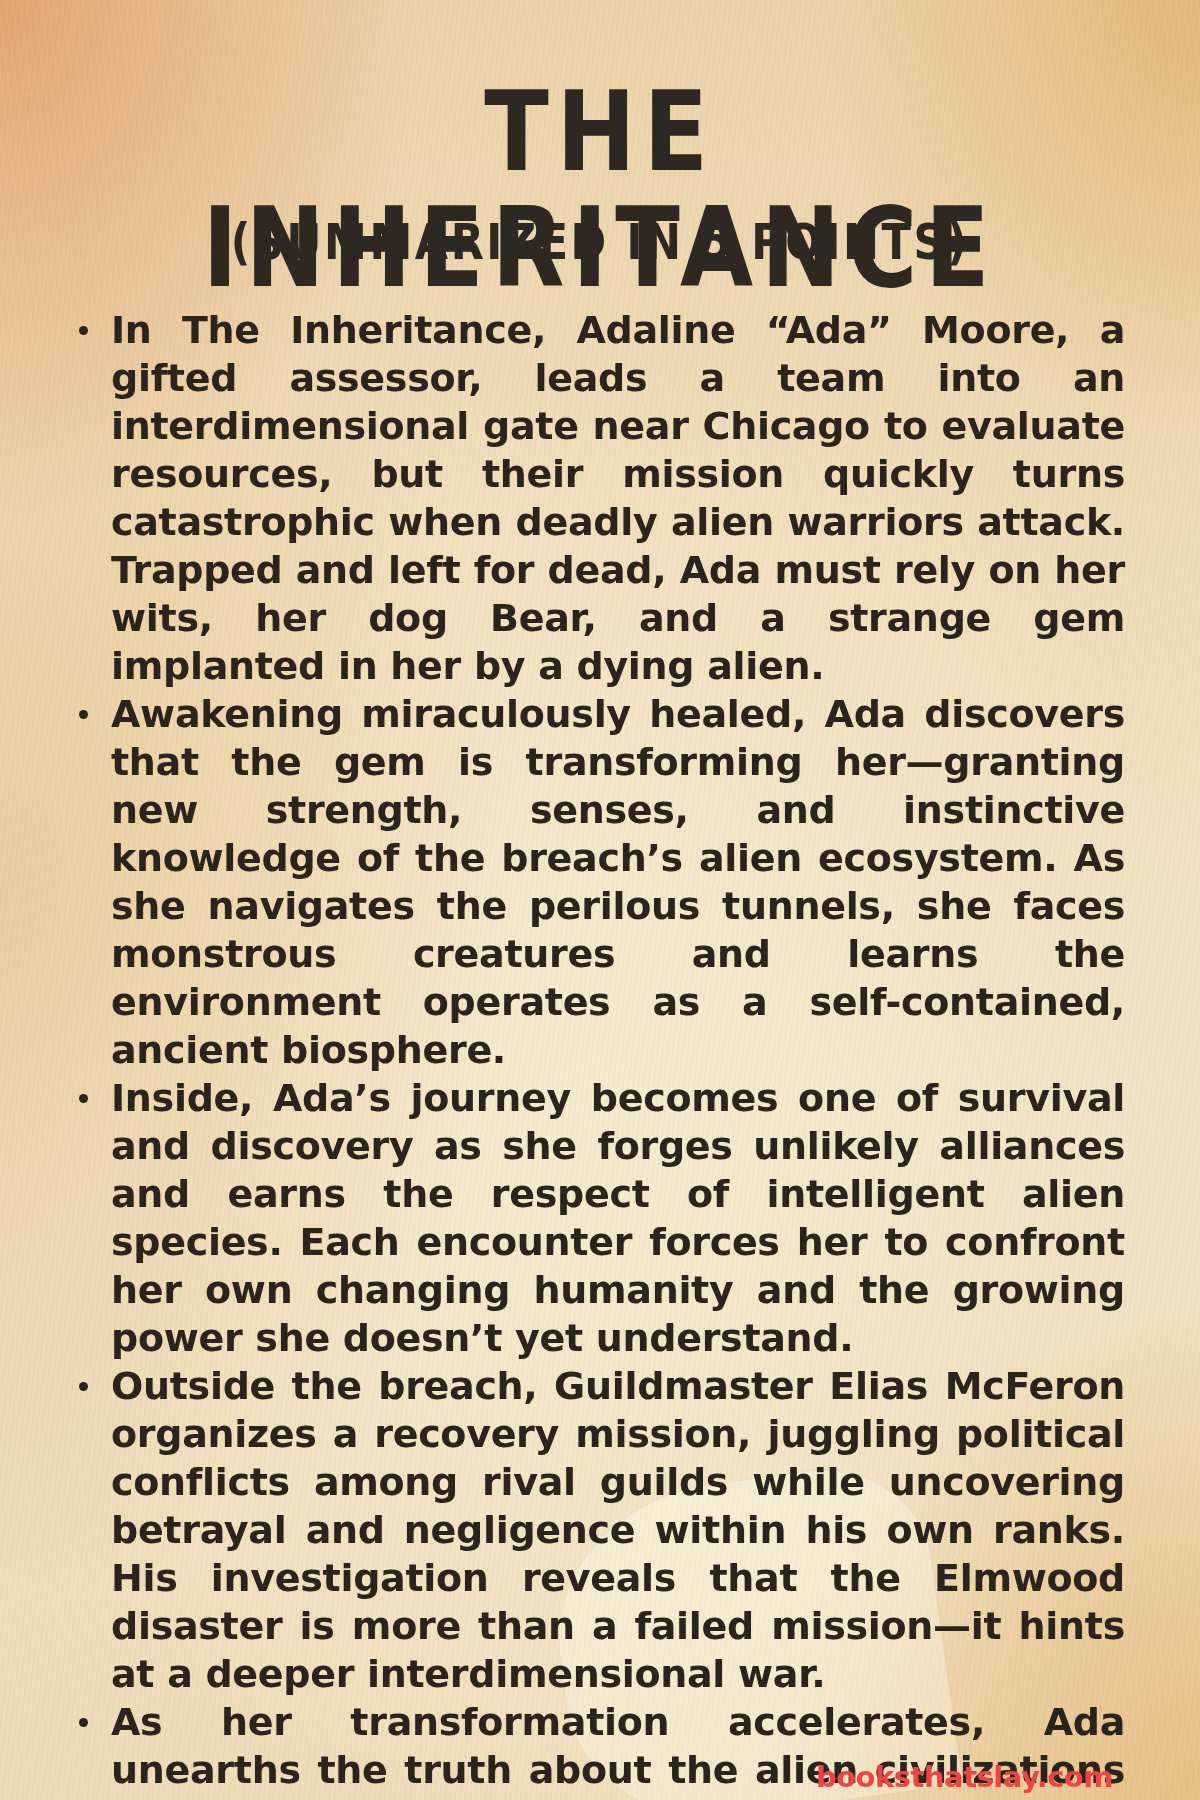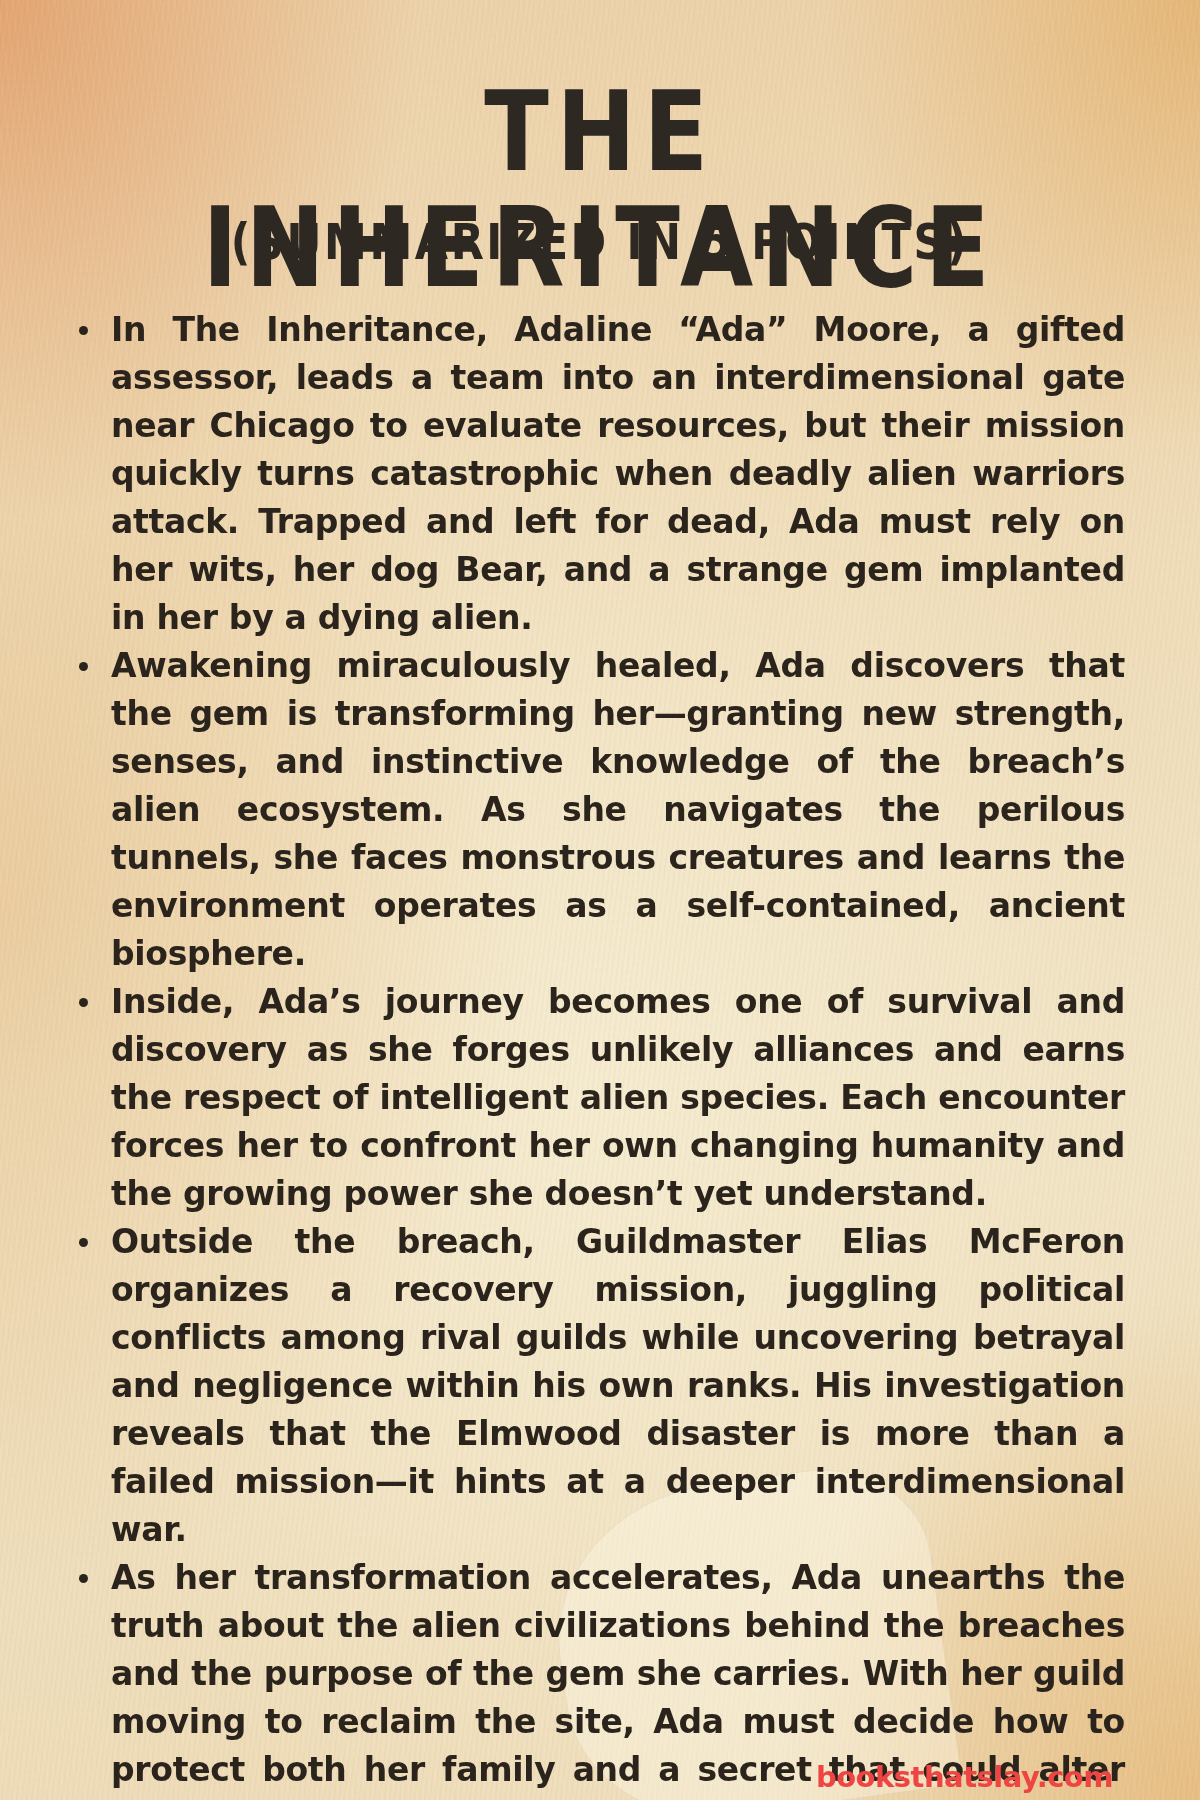--- a/index.html
+++ b/index.html
@@ -52,21 +52,21 @@
   }
   .points {
     position: absolute; left: 75px; top: 306px; width: 1050px;
     margin: 0; padding: 0; list-style: none;
   }
   .point {
     position: relative;
     padding-left: 36px;
     font-family: "DejaVu Sans", sans-serif;
     font-weight: bold;
-    font-size: 33px;
+    font-size: 38px;
     line-height: 48px;
     text-align: justify;
     color: #2b241d;
     letter-spacing: -0.3px;
   }
   .bullet {
     position: absolute; left: 4px; top: 20px;
     width: 9px; height: 9px; border-radius: 50%;
     background: #2b241d;
   }

